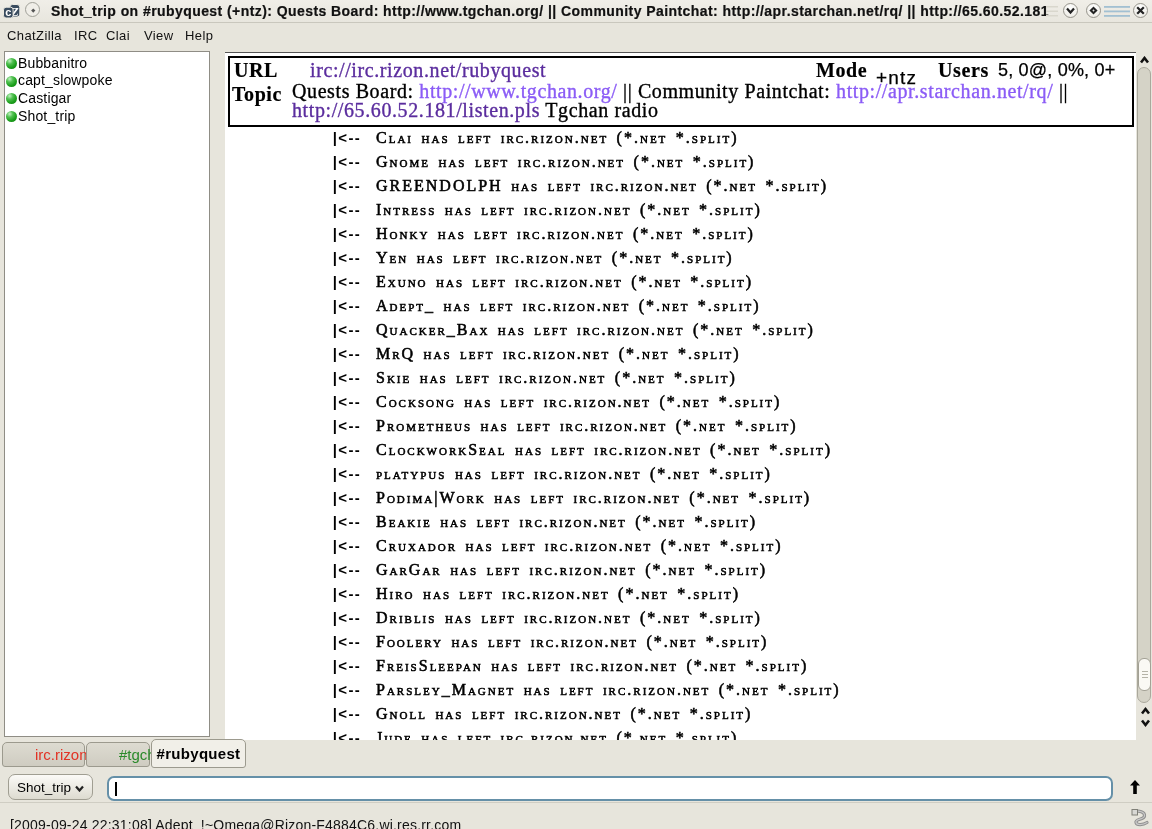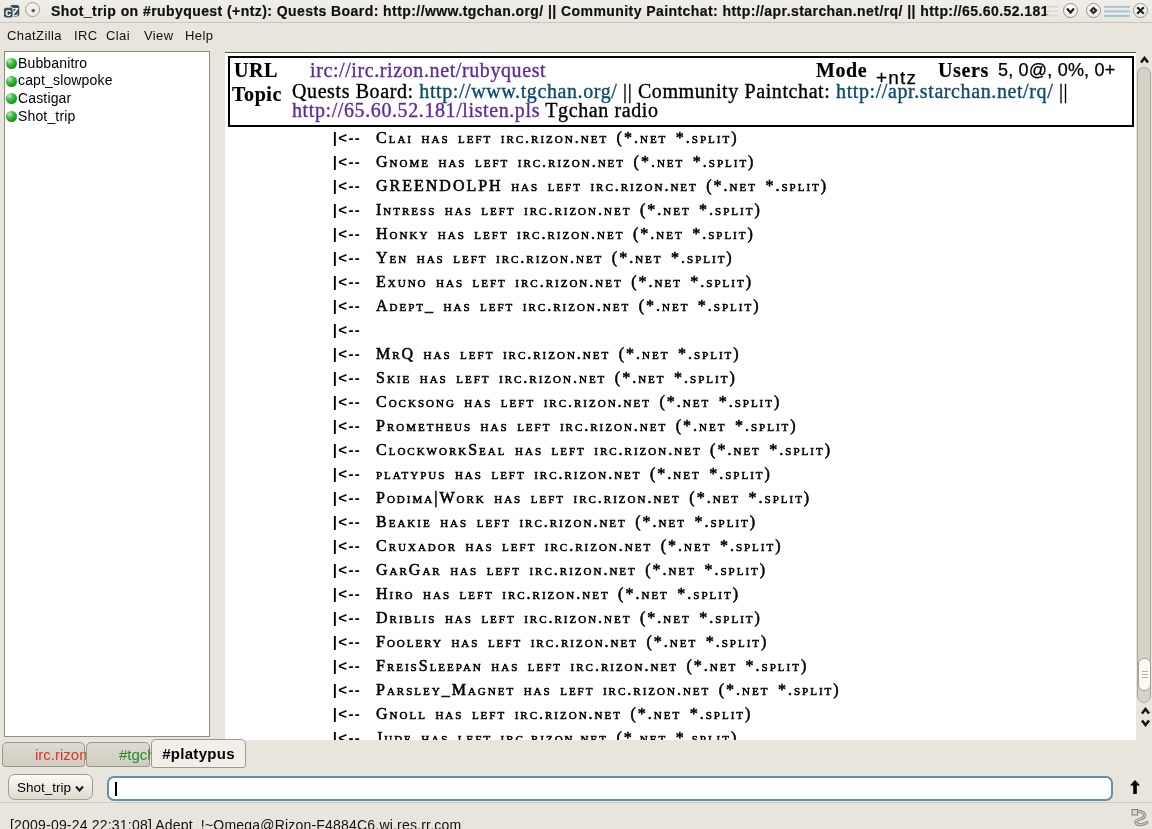--- a/index.html
+++ b/index.html
@@ -37,21 +37,21 @@
   font-family:"Liberation Serif", serif; }
 #hdrbox { position:absolute; left:3px; top:3px; width:906px; height:71px;
   border:2px solid #000; background:#fff; }
 .hlabel { font-family:"Liberation Serif", serif; font-weight:bold; font-size:20px;
   letter-spacing:0.6px; color:#000; line-height:24px; -webkit-text-stroke:0.2px #000; }
 .hval  { font-family:"Liberation Serif", serif; font-size:20px; letter-spacing:0.6px;
   line-height:24px; color:#000; -webkit-text-stroke:0.35px currentColor; }
 .sans  { font-family:"Liberation Sans", sans-serif; font-size:18px; letter-spacing:0.2px;
   line-height:24px; color:#000; -webkit-text-stroke:0.25px #000; }
 a.vis { color:#5b2d9e; text-decoration:none; }
-a.unv { color:#0c4a6e; text-decoration:none; }
+a.unv { color:#8b5cf6; text-decoration:none; }
 
 .mrow { position:absolute; left:0; width:911px; height:24px; line-height:24px; white-space:nowrap; }
 .mpre { position:absolute; right:775px; font-family:"Liberation Sans", sans-serif;
   font-weight:bold; font-size:15px; letter-spacing:1.3px; color:#000; }
 .mtxt { position:absolute; left:151px; font-size:16px; letter-spacing:2px; word-spacing:2.5px;
   font-variant:small-caps; color:#000; -webkit-text-stroke:0.55px #000; }
 
 
 #sb-track { position:absolute; left:1137px; top:67px; width:14px; height:636px;
   background:#d5d3c7; border:1px solid #aaa89c; border-radius:7px; }
@@ -175,20 +175,21 @@
       <div class="mrow" style="top:217px;">
         <span class="mpre">|&lt;--</span>
         <span class="mtxt">Exuno has left irc.rizon.net (*.net *.split)</span>
       </div>
       <div class="mrow" style="top:241px;">
         <span class="mpre">|&lt;--</span>
         <span class="mtxt">Adept_ has left irc.rizon.net (*.net *.split)</span>
       </div>
       <div class="mrow" style="top:265px;">
         <span class="mpre">|&lt;--</span>
+        <span class="mtxt">Quacker_Bax has left irc.rizon.net (*.net *.split)</span>
       </div>
       <div class="mrow" style="top:289px;">
         <span class="mpre">|&lt;--</span>
         <span class="mtxt">MrQ has left irc.rizon.net (*.net *.split)</span>
       </div>
       <div class="mrow" style="top:313px;">
         <span class="mpre">|&lt;--</span>
         <span class="mtxt">Skie has left irc.rizon.net (*.net *.split)</span>
       </div>
       <div class="mrow" style="top:337px;">
@@ -265,21 +266,21 @@
 </div>
 <svg class="abs" style="left:1141px; top:706px;" width="9" height="10" viewBox="0 0 9 10">
   <path d="M1 7.5 L4.5 3 L8 7.5" stroke="#111" stroke-width="2.6" fill="none"></path>
 </svg>
 <svg class="abs" style="left:1141px; top:718px;" width="9" height="10" viewBox="0 0 9 10">
   <path d="M1 2.5 L4.5 7 L8 2.5" stroke="#111" stroke-width="2.6" fill="none"></path>
 </svg>
 
 <div class="tab tab-i" style="left:2px; width:83px; color:#e23325;">irc.rizon.net</div>
 <div class="tab tab-i" style="left:86px; width:64px; color:#2a8a2a;">#tgchan</div>
-<div class="tab tab-a" style="left:151px; width:95px;">#platypus</div>
+<div class="tab tab-a" style="left:151px; width:95px;">#rubyquest</div>
 
 <div id="nickbtn">Shot_trip <svg width="9" height="7" viewBox="0 0 9 7" style="vertical-align:0px;">
       <path d="M1 1.5 L4.5 5.5 L8 1.5" stroke="#222" stroke-width="2.2" fill="none"></path>
     </svg></div>
 <div id="inputbox">
     <div id="caret"></div>
   </div>
 <svg class="abs" style="left:1130px; top:780px;" width="10" height="14" viewBox="0 0 10 14">
   <path d="M5 0 L10 5.5 L6.8 5.5 L6.8 14 L3.2 14 L3.2 5.5 L0 5.5 Z" fill="#000"></path>
 </svg>

